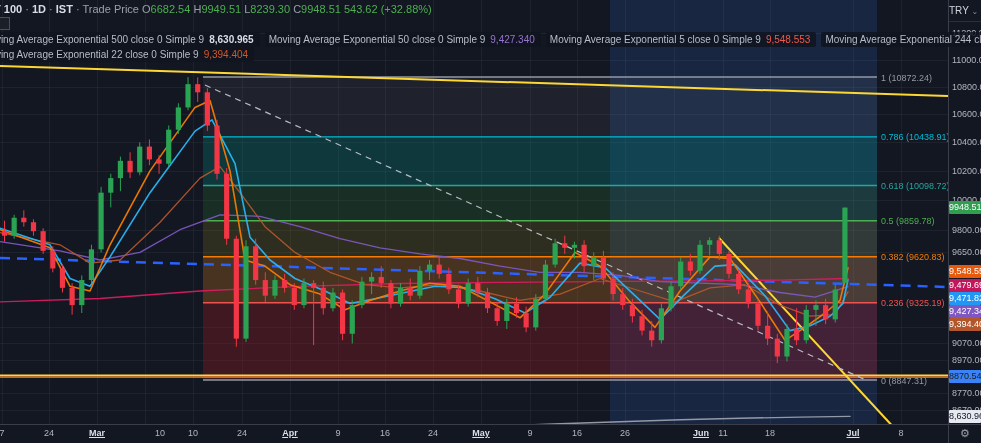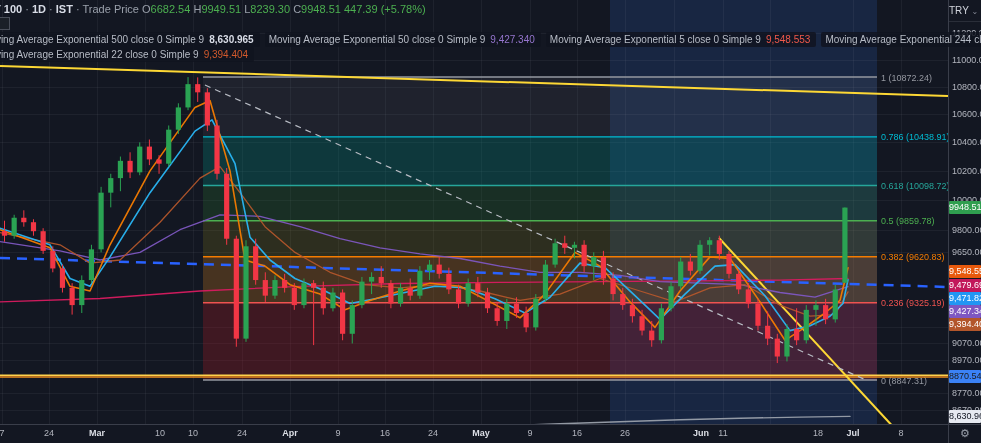--- a/index.html
+++ b/index.html
@@ -27,21 +27,21 @@
   #currency-btn{position:absolute;top:0;left:0;right:0;height:21px;line-height:21px;
                 text-align:left;color:#d1d4dc;font-size:10px;border-bottom:1px solid #2a2e39;cursor:pointer;}
   #currency-btn .caret{font-size:8px;color:#868b98;}
   .ptick{position:absolute;left:3px;font-size:9px;color:#b2b5be;}
   .pchip{position:absolute;left:0px;right:0px;height:13px;line-height:13px;text-align:center;
          font-size:9px;border-radius:1px;}
   
   #time-axis{position:absolute;left:0;bottom:0;height:18px;width:949px;background:#131722;
              border-top:1px solid #3a3e4a;z-index:20;}
   .ttick{position:absolute;top:3px;font-size:9px;color:#b2b5be;transform:translateX(-50%);}
-  .ttick.major{color:#dcdfe6;font-weight:bold;}
+  .ttick.major{color:#dcdfe6;font-weight:bold;text-decoration:underline;}
   #axis-corner{position:absolute;right:0;bottom:0;width:32px;height:18px;background:#131722;
                border-top:1px solid #3a3e4a;border-left:1px solid #3a3e4a;z-index:21;
                color:#9aa0ab;font-size:11px;text-align:center;line-height:17px;cursor:pointer;}
 </style>
 </head>
 <body>
 
 <div id="app">
 
   <svg id="chart-svg" width="981" height="443">
@@ -488,21 +488,21 @@
     <span class="gray"> · </span><span class="gray">Trade Price</span>
     <span class="gray">  </span>
     <span class="gray">O</span><span class="grn">6682.54</span>
     <span class="gray"> </span>
     <span class="gray">H</span><span class="grn">9949.51</span>
     <span class="gray"> </span>
     <span class="gray">L</span><span class="grn">8239.30</span>
     <span class="gray"> </span>
     <span class="gray">C</span><span class="grn">9948.51</span>
     <span class="gray"> </span>
-    <span class="grn">447.39 (+5.78%)</span>
+    <span class="grn">543.62 (+32.88%)</span>
   </div>
   <div id="ind-row-1" class="hdr"><span class="chip"><span>Moving Average Exponential 500 close 0 Simple 9</span><span class="ind-val bold" style="color: rgb(216, 220, 230);">8,630.965</span></span><span class="chip"><span>Moving Average Exponential 50 close 0 Simple 9</span><span class="ind-val" style="color: rgb(149, 117, 205);">9,427.340</span></span><span class="chip"><span>Moving Average Exponential 5 close 0 Simple 9</span><span class="ind-val" style="color: rgb(240, 89, 75);">9,548.553</span></span><span class="chip"><span>Moving Average Exponential 244 close 0 Simple 9</span></span></div>
   <div id="ind-row-2" class="hdr"><span class="chip"><span>Moving Average Exponential 22 close 0 Simple 9</span><span class="ind-val" style="color: rgb(208, 89, 44);">9,394.404</span></span></div>
 
   <div id="price-axis">
     <div id="currency-btn">
       <span>TRY</span>
       <span class="caret">⌄</span>
     </div>
   <div class="ptick" style="top: 28.4068px;">11200.00</div>
@@ -539,21 +539,21 @@
       <span class="ttick major" style="left: 290px;">Apr</span>
       <span class="ttick" style="left: 338px;">9</span>
       <span class="ttick" style="left: 385px;">16</span>
       <span class="ttick" style="left: 433px;">24</span>
       <span class="ttick major" style="left: 481px;">May</span>
       <span class="ttick" style="left: 530px;">9</span>
       <span class="ttick" style="left: 577px;">16</span>
       <span class="ttick" style="left: 625px;">26</span>
       <span class="ttick major" style="left: 674px; margin-left: 27px;">Jun</span>
       <span class="ttick" style="left: 723px;">11</span>
-      <span class="ttick" style="left: 770px; margin-left: 48px;">18</span>
+      <span class="ttick" style="left: 770px;">18</span>
       <span class="ttick major" style="left: 853px;">Jul</span>
       <span class="ttick" style="left: 901px;">8</span>
     </div>
   <div id="axis-corner">
     <span>⚙</span>
   </div>
 
 </div>
 
 </body></html>

